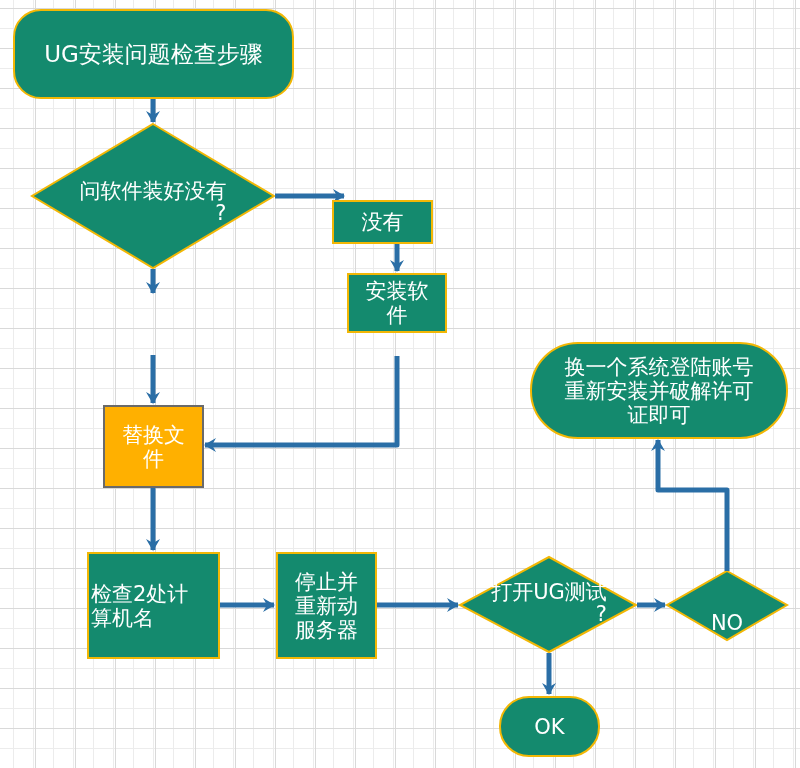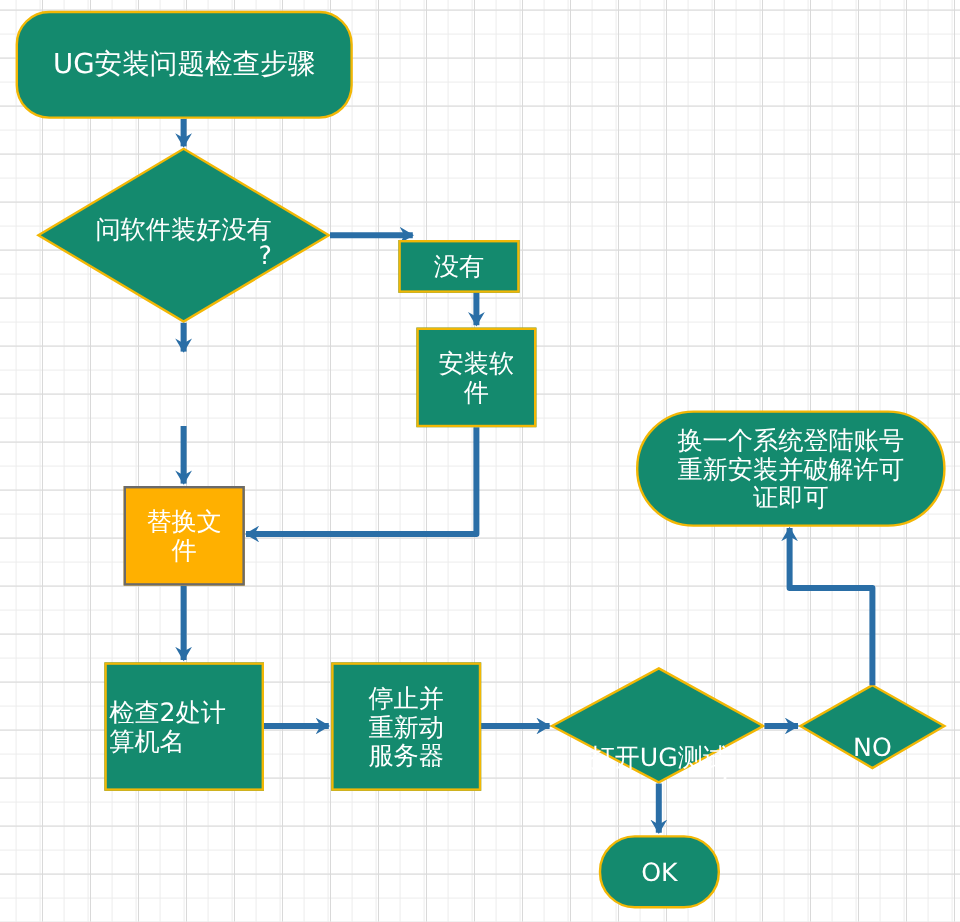--- a/index.html
+++ b/index.html
@@ -69,43 +69,43 @@
     <span>UG安装问题检查步骤</span>
   </div>
 
   <div class="dlabel" style="left:60px;top:178px;width:186px;height:48px;white-space:pre-line;">问软件装好没有
 ?</div>
 
   <div class="node" style="left:332px;top:168px;width:101px;height:44px;margin-top:32px;">
     <span>没有</span>
   </div>
 
-  <div class="node" style="left:347px;top:273px;width:100px;height:83px;">
+  <div class="node" style="left:347px;top:273px;width:100px;height:60px;">
     <span style="white-space:pre-line;">安装软
 件</span>
   </div>
 
 
   <div class="node orange" style="left:103px;top:405px;width:101px;height:83px;">
     <span style="white-space:pre-line;">替换文
 件</span>
   </div>
 
   <div class="node left-text" style="left:87px;top:552px;width:133px;height:107px;">
     <span style="white-space:pre-line;">检查2处计
 算机名</span>
   </div>
 
-  <div class="node" style="left:276px;top:552px;width:125px;height:107px;">
+  <div class="node" style="left:276px;top:552px;width:101px;height:107px;">
     <span style="white-space:pre-line;">停止并
 重新动
 服务器</span>
   </div>
 
-  <div class="dlabel" style="left:470px;top:619px;width:158px;height:46px;white-space:pre-line;">打开UG测试
+  <div class="dlabel" style="left:470px;top:580px;width:158px;height:46px;white-space:pre-line;">打开UG测试
 ?</div>
 
   <div class="dlabel" style="left:687px;top:592px;width:80px;height:26px;margin-top:18px;">NO</div>
 
   <div class="node terminal" style="left:499px;top:696px;width:101px;height:61px;border-radius:30px;">
     <span>OK</span>
   </div>
 
   <div class="node terminal" style="left:530px;top:342px;width:258px;height:97px;border-radius:48px;line-height:24px;">
     <span style="white-space:pre-line;padding:0;">换一个系统登陆账号

